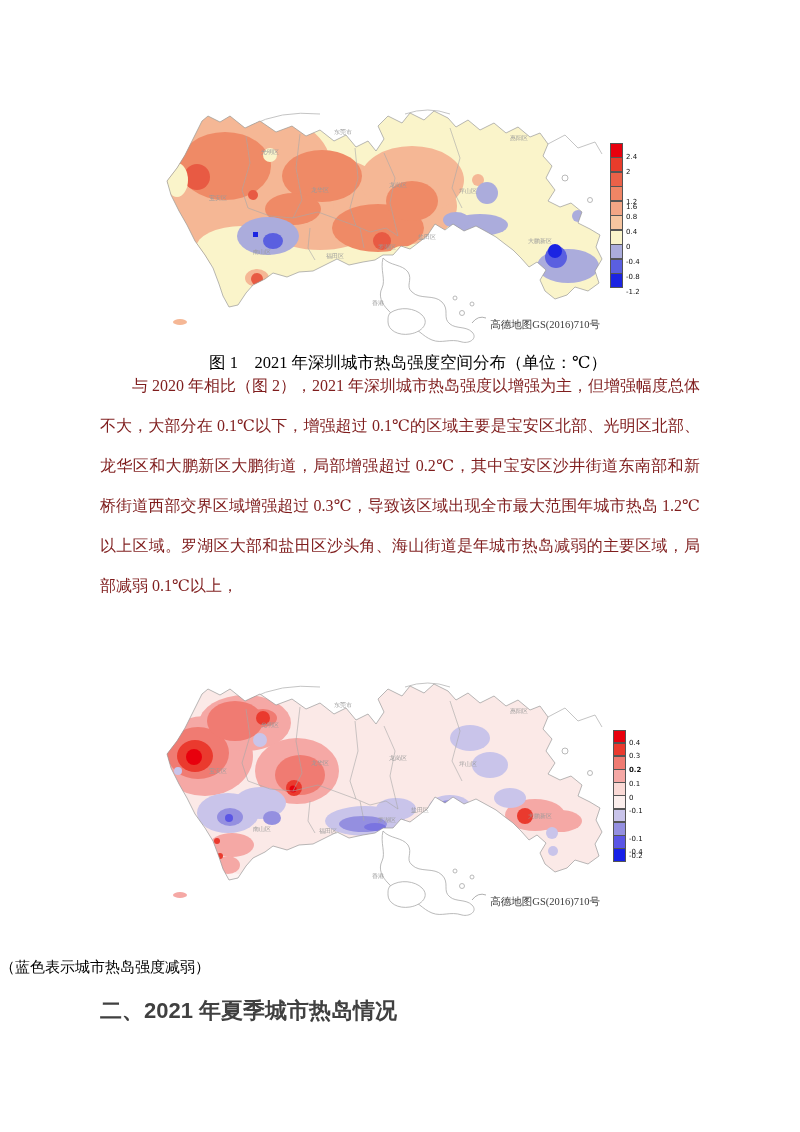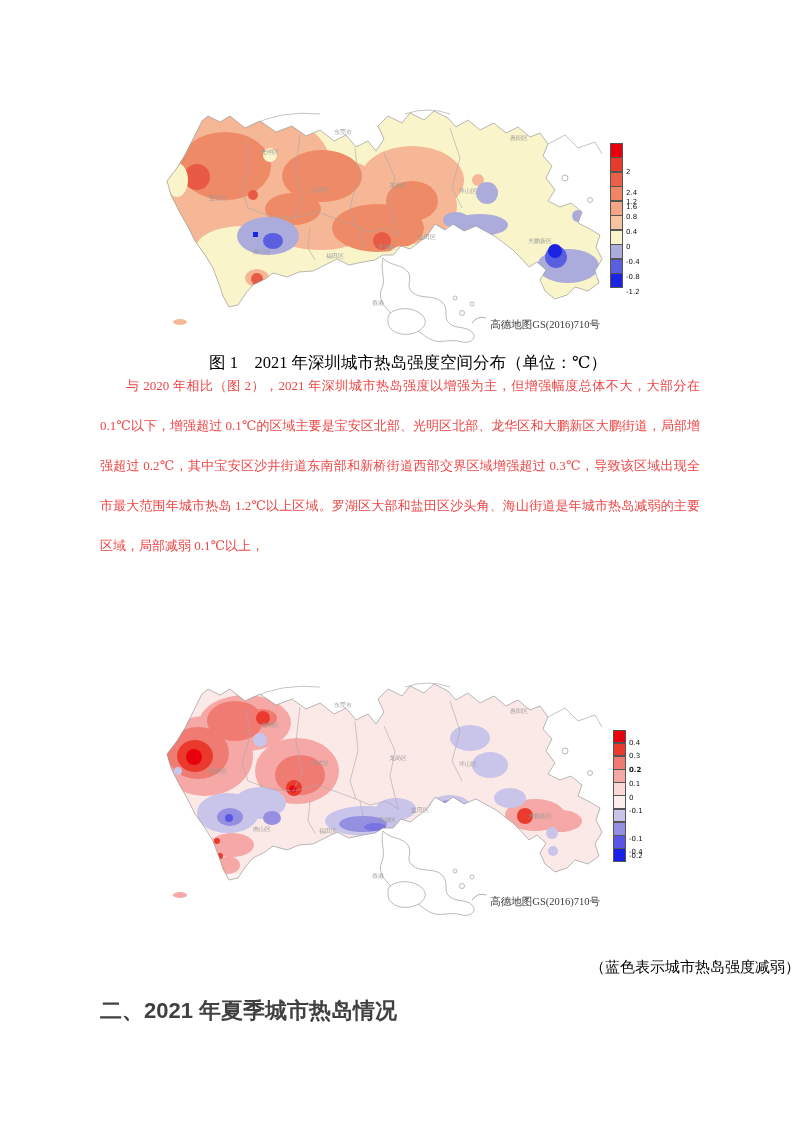--- a/index.html
+++ b/index.html
@@ -6,23 +6,23 @@
   .page{position:relative;width:800px;height:1132px;background:#ffffff;overflow:hidden;
         font-family:"Liberation Serif","DejaVu Serif",serif;color:#000;}
   .fig{position:absolute;left:150px;width:520px;}
   .fig svg{position:absolute;left:0;top:0;}
   
   .cb{position:absolute;width:13px;}
   .cb-block{width:100%;box-sizing:border-box;border:0.5px solid #555;margin-top:-0.5px;}
   .cb-label{position:absolute;left:16px;transform:translateY(-55%);
             font-family:"DejaVu Sans",sans-serif;font-size:7px;color:#111;white-space:nowrap;line-height:1;}
   .caption{position:absolute;left:0;width:800px;text-align:center;font-size:16.5px;color:#000;padding-left:8px;}
-  .subcaption{position:absolute;left:0;width:800px;text-align:right;font-size:15px;color:#000;}
-  .bodytext{position:absolute;left:100px;width:600px;font-size:13px;line-height:40px;
-            text-align:justify;text-indent:2em;color:#ef4444;}
+  .subcaption{position:absolute;left:0;width:800px;text-align:left;font-size:15px;color:#000;}
+  .bodytext{position:absolute;left:100px;width:600px;font-size:16px;line-height:40px;
+            text-align:justify;text-indent:2em;color:#7f1d1d;}
   .heading{position:absolute;left:100px;width:620px;font-family:"Liberation Sans","DejaVu Sans",sans-serif;
            font-weight:bold;font-size:22px;color:#404040;}
   .maplabel{font-family:"DejaVu Sans",sans-serif;font-size:6px;fill:#9a9a9a;text-anchor:middle;}
   .watermark{font-family:"Liberation Serif",serif;font-size:10.5px;fill:#3a3a3a;text-anchor:end;}
   .district{fill:none;stroke:#a8a8a8;stroke-width:0.6;}
   .neighbor{fill:none;stroke:#b5b5b5;stroke-width:0.8;}
   .island{fill:#ffffff;stroke:#a8a8a8;stroke-width:0.8;}
 </style>
 </head>
 <body>
@@ -122,21 +122,21 @@
         <div class="cb-block" style="height: 15px; background: rgb(232, 0, 13);"></div>
         <div class="cb-block" style="height: 15px; background: rgb(232, 60, 43);"></div>
         <div class="cb-block" style="height: 15px; background: rgb(235, 97, 72);"></div>
         <div class="cb-block" style="height: 15px; background: rgb(240, 133, 101);"></div>
         <div class="cb-block" style="height: 15px; background: rgb(243, 165, 133);"></div>
         <div class="cb-block" style="height: 15px; background: rgb(246, 197, 160);"></div>
         <div class="cb-block" style="height: 15px; background: rgb(250, 244, 202);"></div>
         <div class="cb-block" style="height: 15px; background: rgb(171, 172, 220);"></div>
         <div class="cb-block" style="height: 15px; background: rgb(90, 95, 224);"></div>
         <div class="cb-block" style="height: 15px; background: rgb(27, 36, 226);"></div>
-        <span class="cb-label" style="top: 15px; margin-top: 36px;">2.4</span>
+        <span class="cb-label" style="top: 15px;">2.4</span>
         <span class="cb-label" style="top: 30px;">2</span>
         <span class="cb-label" style="top: 45px; margin-top: 20px;">1.6</span>
         <span class="cb-label" style="top: 60px;">1.2</span>
         <span class="cb-label" style="top: 75px;">0.8</span>
         <span class="cb-label" style="top: 90px;">0.4</span>
         <span class="cb-label" style="top: 105px;">0</span>
         <span class="cb-label" style="top: 120px;">-0.4</span>
         <span class="cb-label" style="top: 135px;">-0.8</span>
         <span class="cb-label" style="top: 150px;">-1.2</span>
       </div>

